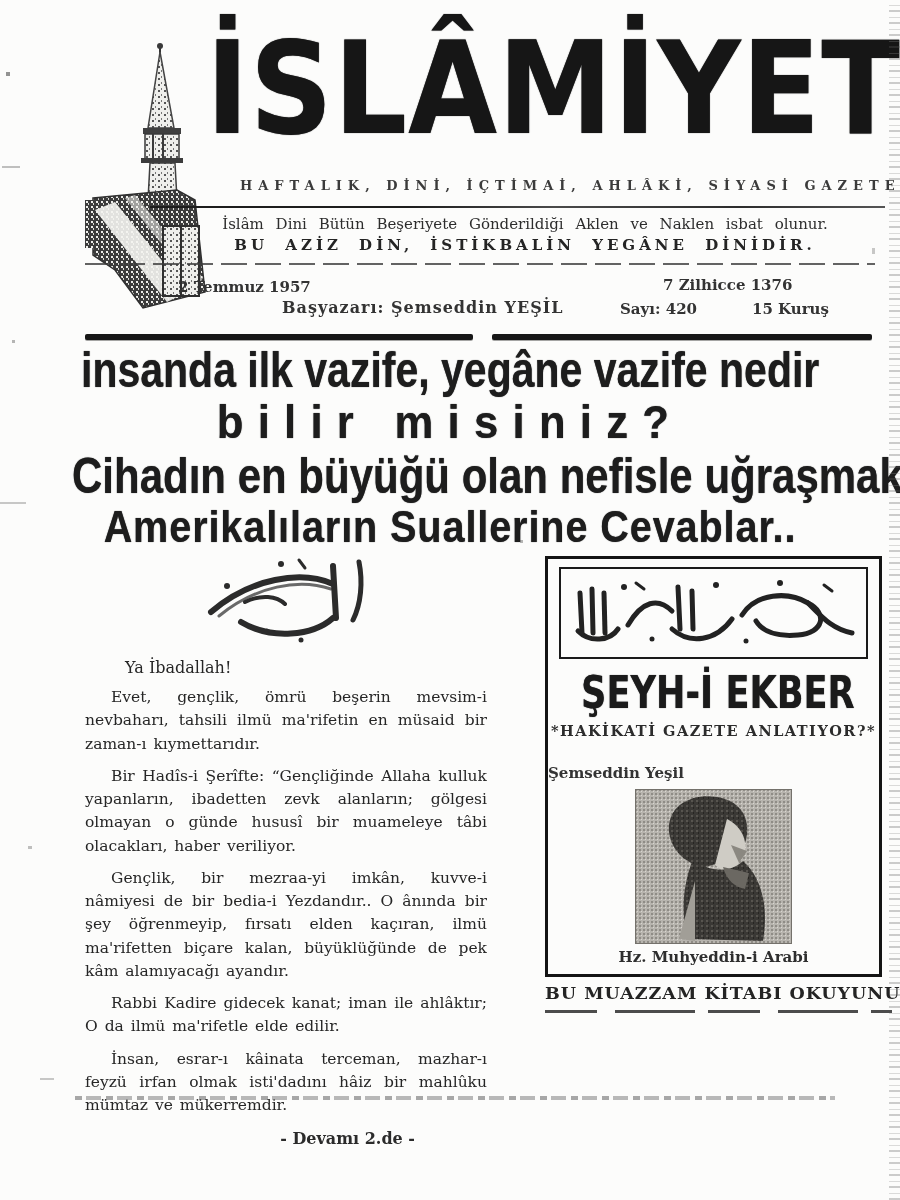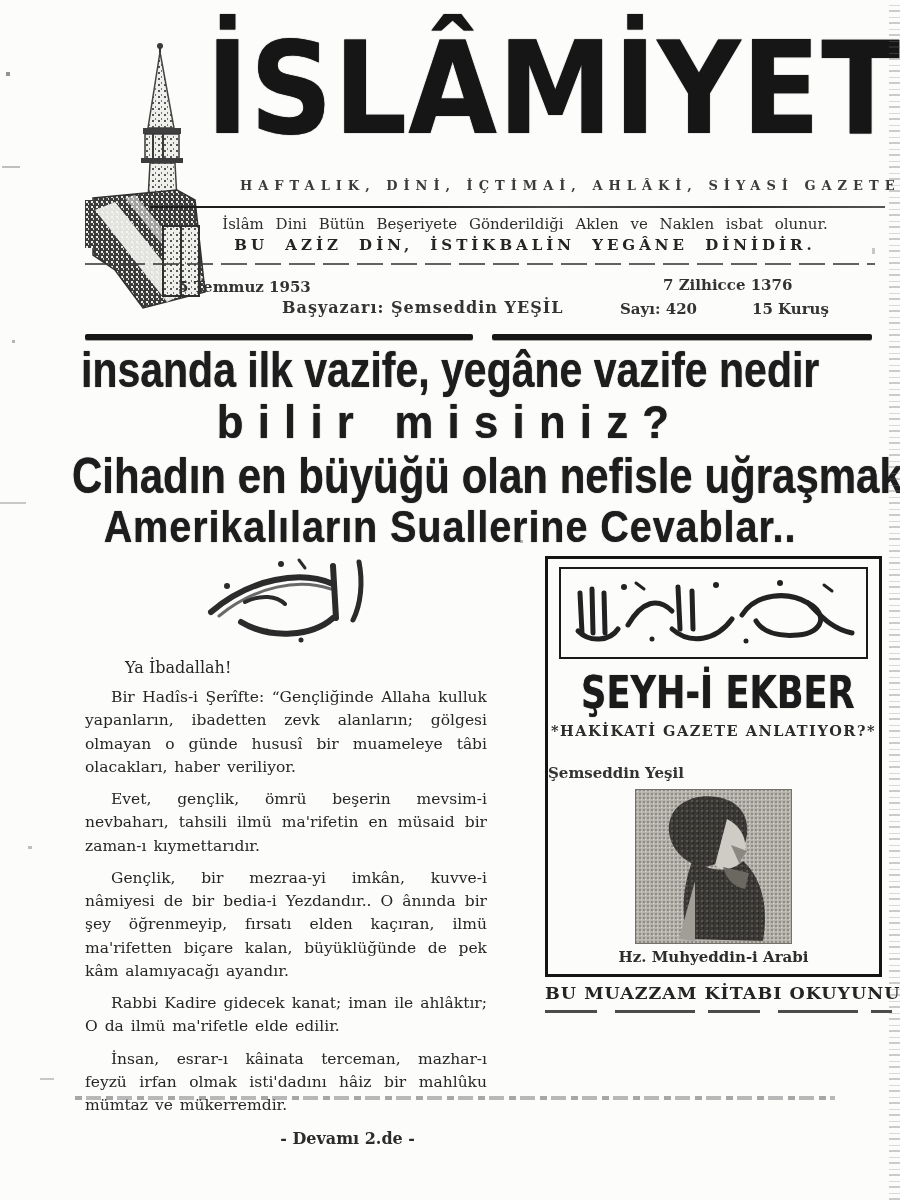--- a/index.html
+++ b/index.html
@@ -119,21 +119,21 @@
     <line x1="126" y1="186" x2="126" y2="256" stroke="#2e2e2e" stroke-width="2"></line>
     <rect x="30" y="160" width="10" height="48" fill="url(#stip)"></rect>
   </svg>
 
   <div class="masthead-title">İSLÂMİYET</div>
   <div class="masthead-subtitle">HAFTALIK, DİNİ, İÇTİMAİ, AHLÂKİ, SİYASİ GAZETE</div>
   <div class="rule-a"></div>
   <div class="motto1">İslâm Dini Bütün Beşeriyete Gönderildiği Aklen ve Naklen isbat olunur.</div>
   <div class="motto2">BU AZİZ DİN, İSTİKBALİN YEGÂNE DİNİDİR.</div>
   <div class="rule-b"></div>
-  <div class="dateline" id="d-greg">5 Temmuz 1953</div>
+  <div class="dateline" id="d-greg">2 Temmuz 1957</div>
   <div class="dateline" id="d-hijri">7 Zilhicce 1376</div>
   <div class="dateline" id="d-editor">Başyazarı: Şemseddin YEŞİL</div>
   <div class="dateline" id="d-issue">Sayı: 420</div>
   <div class="dateline" id="d-price">15 Kuruş</div>
 
   <div class="thick-rule" id="tr1"></div>
   <div class="thick-rule" id="tr2"></div>
   <div class="hl" id="hl1">insanda ilk vazife, yegâne vazife nedir</div>
   <div class="hl" id="hl2">bilir misiniz?</div>
   <div class="hl" id="hl3">Cihadın en büyüğü olan nefisle uğraşmaktır!</div>
@@ -147,22 +147,22 @@
       <path d="M178,6 C182,26 180,48 172,64" stroke-width="5"></path>
       <path d="M60,66 C90,84 132,80 152,62" stroke-width="6"></path>
       <path d="M64,46 C80,38 96,40 104,48" stroke-width="4"></path>
       <circle cx="46" cy="30" r="3" fill="#2b2b2b" stroke="none"></circle>
       <circle cx="100" cy="8" r="3" fill="#2b2b2b" stroke="none"></circle>
       <path d="M118,4 L124,12" stroke-width="3"></path>
       <path d="M86,74 L94,78" stroke-width="3"></path>
       <circle cx="120" cy="84" r="2.5" fill="#2b2b2b" stroke="none"></circle>
     </svg>
     <div class="salutation">Ya İbadallah!</div>
+    <p>Evet, gençlik, ömrü beşerin mevsim-i nevbaharı, tahsili ilmü ma'rifetin en müsaid bir zaman-ı kıymettarıdır.</p>
     <p>Bir Hadîs-i Şerîfte: “Gençliğinde Allaha kulluk yapanların, ibadetten zevk alanların; gölgesi olmayan o günde hususî bir muameleye tâbi olacakları, haber veriliyor.</p>
-    <p>Evet, gençlik, ömrü beşerin mevsim-i nevbaharı, tahsili ilmü ma'rifetin en müsaid bir zaman-ı kıymettarıdır.</p>
     <p>Gençlik, bir mezraa-yi imkân, kuvve-i nâmiyesi de bir bedia-i Yezdandır.. O ânında bir şey öğrenmeyip, fırsatı elden kaçıran, ilmü ma'rifetten biçare kalan, büyüklüğünde de pek kâm alamıyacağı ayandır.</p>
     <p>Rabbi Kadire gidecek kanat; iman ile ahlâktır; O da ilmü ma'rifetle elde edilir.</p>
     <p>İnsan, esrar-ı kâinata terceman, mazhar-ı feyzü irfan olmak isti'dadını hâiz bir mahlûku mümtaz ve mükerremdir.</p>
     <div class="continuation">- Devamı 2.de -</div>
   </div>
 
   <div class="adbox">
     <div class="callig-frame">
       <svg width="296" height="76" viewBox="0 0 296 76" fill="none" stroke="#222" stroke-linecap="round">
         <path d="M14,18 L16,58" stroke-width="5"></path>

